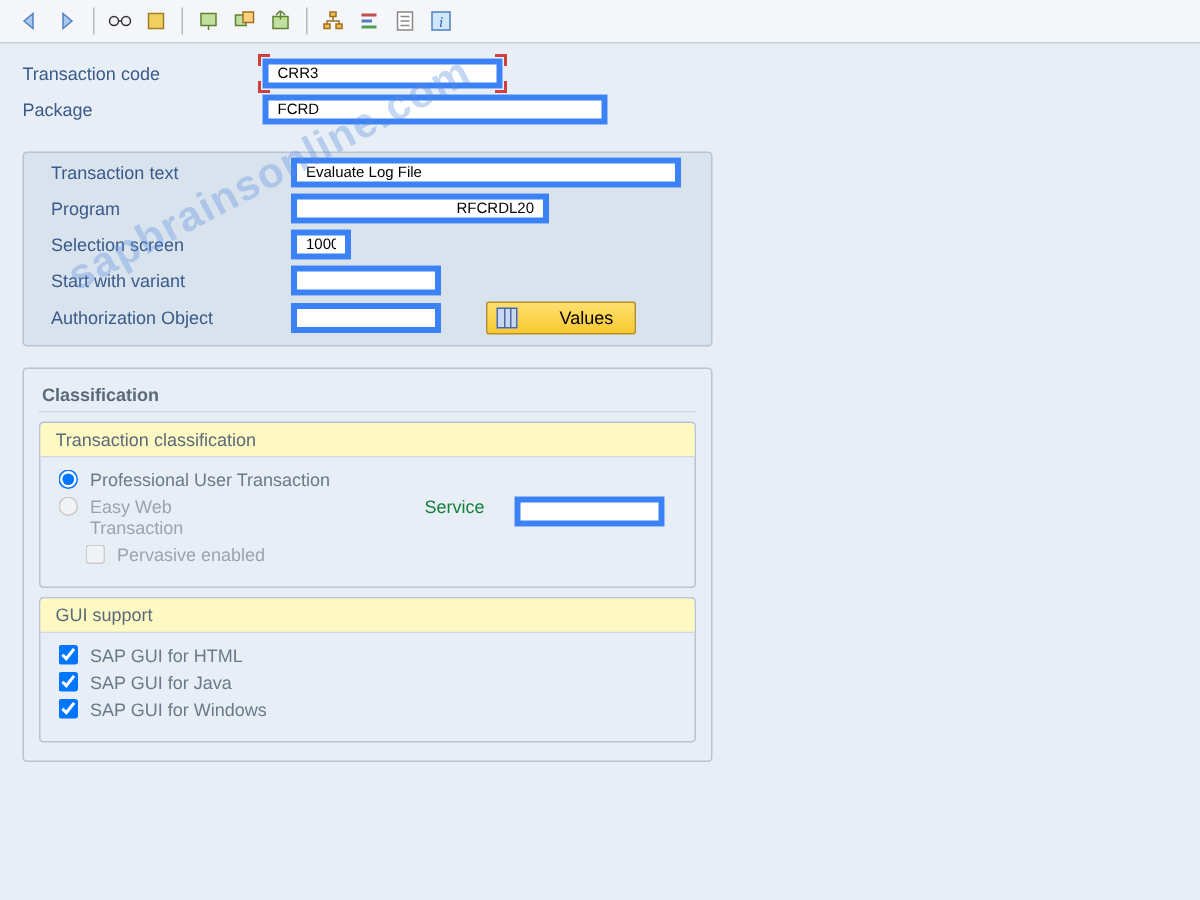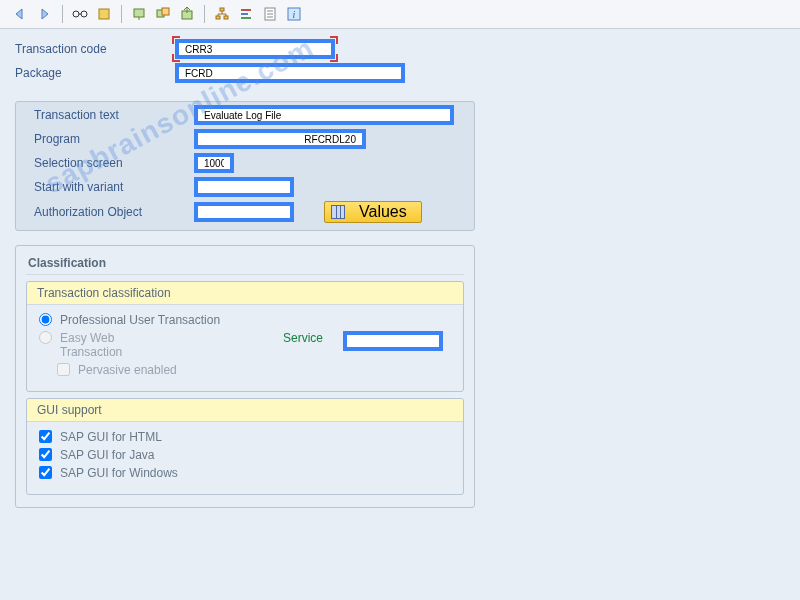--- a/index.html
+++ b/index.html
@@ -73,23 +73,23 @@
     margin-top: 18px;
   }
   .groupbox .field-label { color: #3a5a8a; }
   .values-btn {
     background: linear-gradient(#ffe070, #f8c830);
     border: 1px solid #b89020;
     border-radius: 2px;
     padding: 3px 14px 3px 6px;
     display: inline-flex;
     align-items: center;
-    gap: 14px;
+    gap: 28px;
     cursor: pointer;
-    font-size: 16px;
+    font-size: 12px;
     margin-left: 30px;
     height: 22px;
   }
   .values-btn .vicon {
     width: 14px; height: 14px;
     border: 1px solid #5068a0;
     background: #c8d8f0;
     display: inline-block;
     position: relative;
   }

